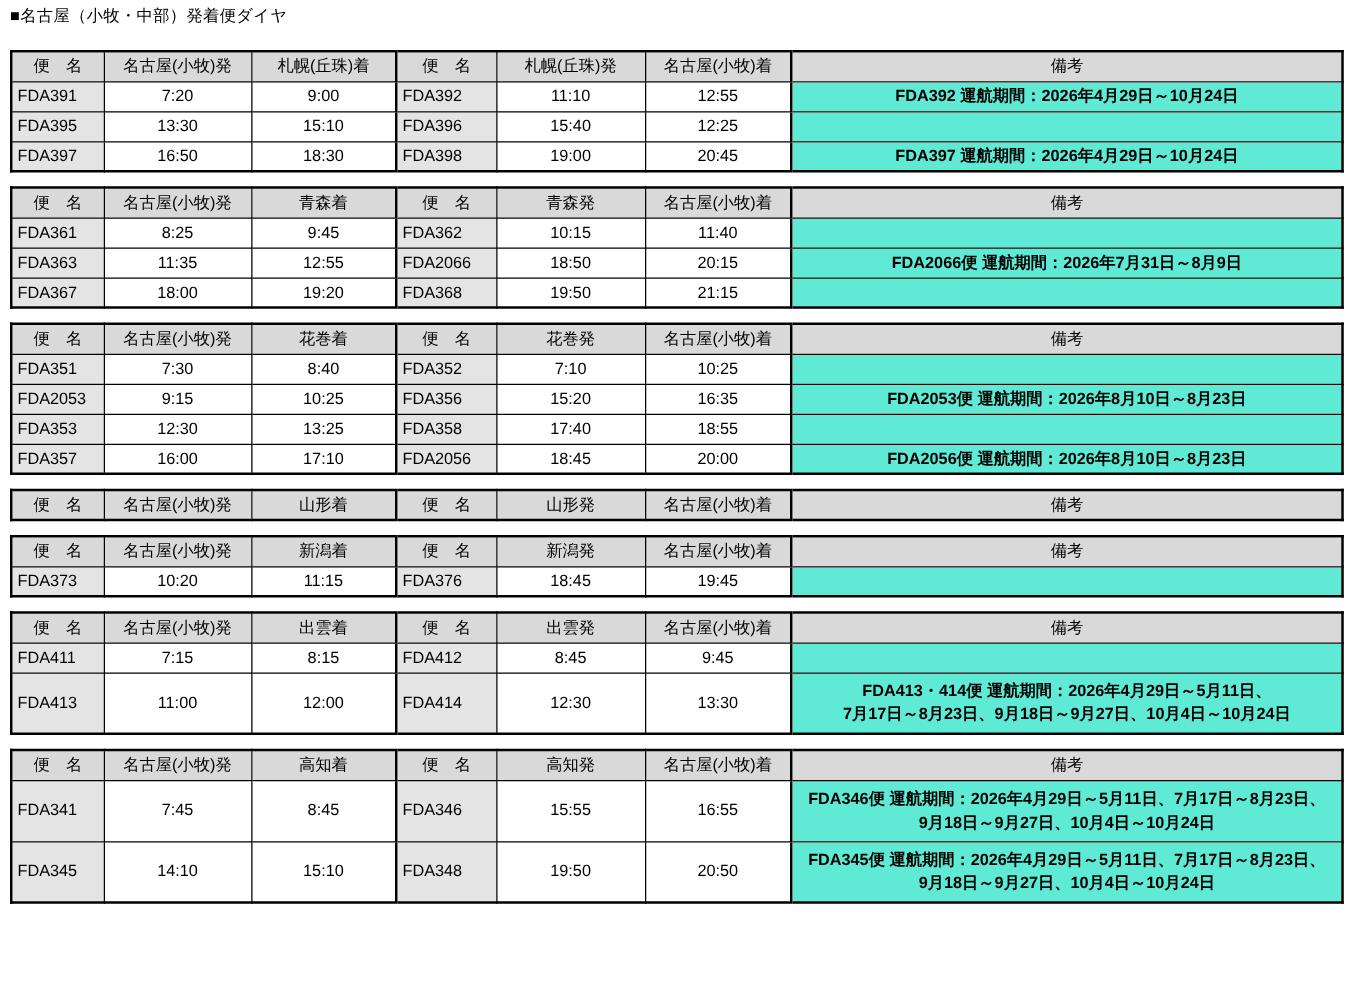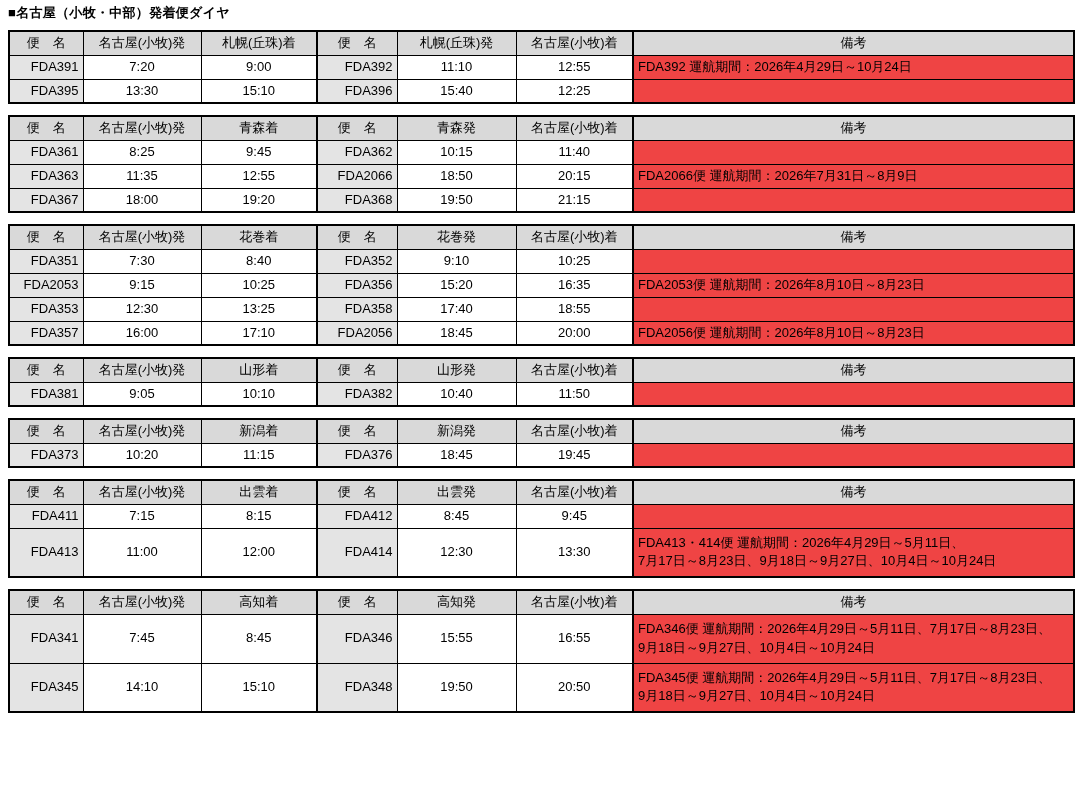--- a/index.html
+++ b/index.html
@@ -19,23 +19,23 @@
   }
   .page {
     width: 1080px;
     height: 804px;
     padding: 3px 5px 0 8px;
     overflow: hidden;
     background: var(--page-bg);
   }
   .title {
     font-size: 13px;
-    font-weight: 700;
+    font-weight: 400;
     line-height: 18px;
-    margin: 1px 0 8px 0;
+    margin: 1px 0 18px 0;
     letter-spacing: 0.3px;
   }
   table.timetable {
     border-collapse: collapse;
     table-layout: fixed;
     width: 1067px;
     margin: 0 16px 11px 0;
     border: 2px solid var(--border-color);
     font-size: 13px;
   }
@@ -48,31 +48,32 @@
     vertical-align: middle;
     overflow: hidden;
   }
   table.timetable th {
     background: var(--header-bg);
     font-weight: 400;
     text-align: center;
   }
   td.flight {
     background: var(--flight-cell-bg);
-    text-align: right;
+    text-align: left;
   }
   td.time {
     background: #ffffff;
     text-align: center;
   }
   td.remarks {
-    background: #ef4444;
-    text-align: left;
+    background: #5eead4;
+    text-align: center;
     white-space: pre-line;
     padding: 2px 6px;
+    font-weight: bold;
   }
   .sep { border-left: 2px solid var(--border-color) !important; }
   tr.tall td { height: 49px; }
 </style>
 </head>
 <body>
 
 <div class="page">
   <div class="title">■名古屋（小牧・中部）発着便ダイヤ</div>
   <div id="timetables">
@@ -109,20 +110,29 @@
           </tr>
           <tr>
             <td class="flight">FDA395</td>
             <td class="time">13:30</td>
             <td class="time">15:10</td>
             <td class="flight sep">FDA396</td>
             <td class="time">15:40</td>
             <td class="time">12:25</td>
             <td class="remarks sep"></td>
           </tr>
+          <tr>
+            <td class="flight">FDA397</td>
+            <td class="time">16:50</td>
+            <td class="time">18:30</td>
+            <td class="flight sep">FDA398</td>
+            <td class="time">19:00</td>
+            <td class="time">20:45</td>
+            <td class="remarks sep">FDA397 運航期間：2026年4月29日～10月24日</td>
+          </tr>
         </tbody>
       </table>
       <table class="timetable">
         <colgroup>
           <col style="width: 74px;">
           <col style="width: 118px;">
           <col style="width: 116px;">
           <col style="width: 80px;">
           <col style="width: 119px;">
           <col style="width: 117px;">
@@ -189,21 +199,21 @@
             <th>名古屋(小牧)着</th>
             <th class="sep">備考</th>
           </tr>
         </thead>
         <tbody>
           <tr>
             <td class="flight">FDA351</td>
             <td class="time">7:30</td>
             <td class="time">8:40</td>
             <td class="flight sep">FDA352</td>
-            <td class="time">9:10</td>
+            <td class="time">7:10</td>
             <td class="time">10:25</td>
             <td class="remarks sep"></td>
           </tr>
           <tr>
             <td class="flight">FDA2053</td>
             <td class="time">9:15</td>
             <td class="time">10:25</td>
             <td class="flight sep">FDA356</td>
             <td class="time">15:20</td>
             <td class="time">16:35</td>
@@ -244,29 +254,20 @@
             <th>便　名</th>
             <th>名古屋(小牧)発</th>
             <th>山形着</th>
             <th class="sep">便　名</th>
             <th>山形発</th>
             <th>名古屋(小牧)着</th>
             <th class="sep">備考</th>
           </tr>
         </thead>
         <tbody>
-          <tr>
-            <td class="flight">FDA381</td>
-            <td class="time">9:05</td>
-            <td class="time">10:10</td>
-            <td class="flight sep">FDA382</td>
-            <td class="time">10:40</td>
-            <td class="time">11:50</td>
-            <td class="remarks sep"></td>
-          </tr>
         </tbody>
       </table>
       <table class="timetable">
         <colgroup>
           <col style="width: 74px;">
           <col style="width: 118px;">
           <col style="width: 116px;">
           <col style="width: 80px;">
           <col style="width: 119px;">
           <col style="width: 117px;">

